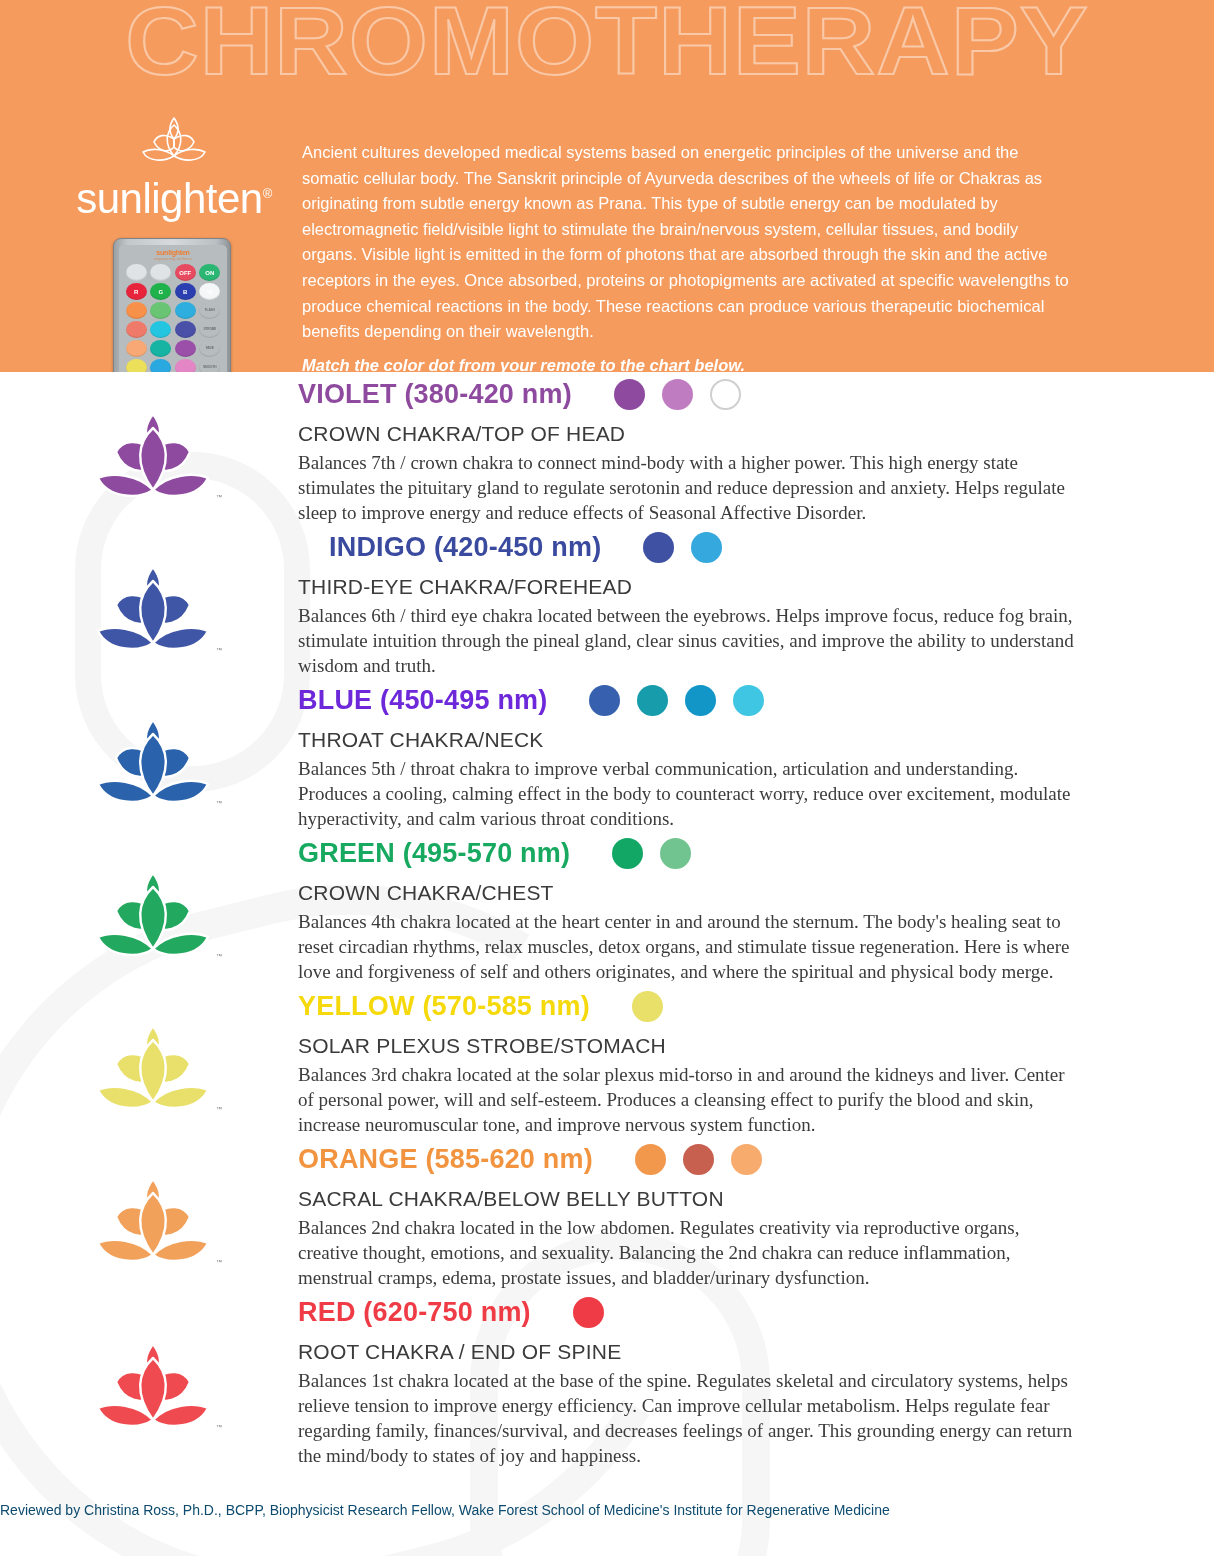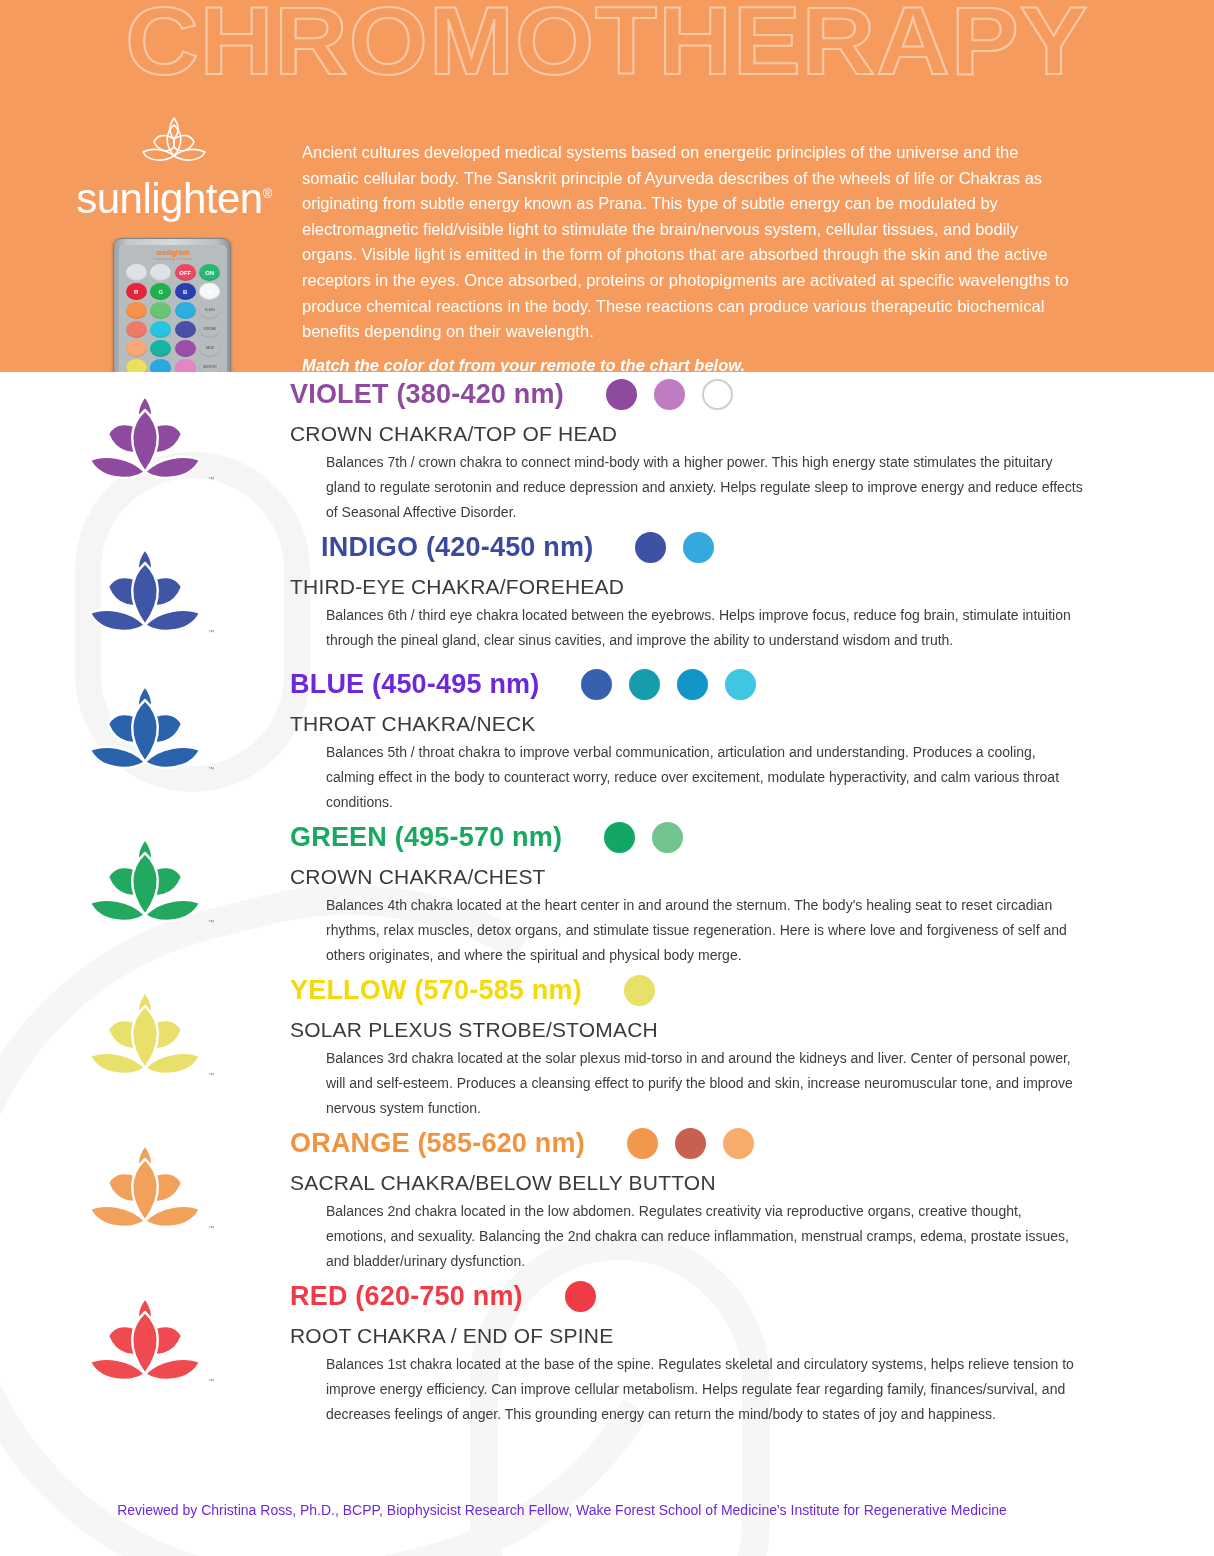--- a/index.html
+++ b/index.html
@@ -165,21 +165,22 @@
   
   .rows {
     position: absolute;
     left: 0; top: 372px;
     width: 1214px;
     z-index: 2;
   }
   .row {
     position: relative;
     display: flex;
-    align-items: flex-start;
+    align-items: center;
+    padding-left: 8px;
   }
   .lotus-cell {
     width: 290px;
     flex: 0 0 290px;
     display: flex;
     justify-content: center;
     padding-top: 18px;
   }
   .lotus-wrap { position: relative; }
   .tm {
@@ -221,35 +222,34 @@
   .chakra {
     font-family: "Liberation Sans", sans-serif;
     font-size: 21px;
     font-weight: normal;
     color: #3b3b3b;
     letter-spacing: 0.2px;
     margin-top: 6px;
     margin-bottom: 4px;
   }
   .desc {
-    font-family: Liberation Sans, sans-serif;
-    font-size: 14px;
+    font-family: Liberation Serif, serif;
+    font-size: 19px;
     line-height: 25px;
     color: #3c3c3c;
     max-width: 790px;
-    margin-left: 36px;
   }
 
   .credit {
     position: absolute;
     left: 0; bottom: 38px;
     width: 1124px;
-    text-align: center;
+    text-align: left;
     font-size: 14px;
-    color: #6d28d9;
+    color: #0c4a6e;
     z-index: 3;
   }
 </style>
 </head>
 <body>
 
 <div id="page">
 
   <div class="watermark">
     <div class="wm-ring"></div>

